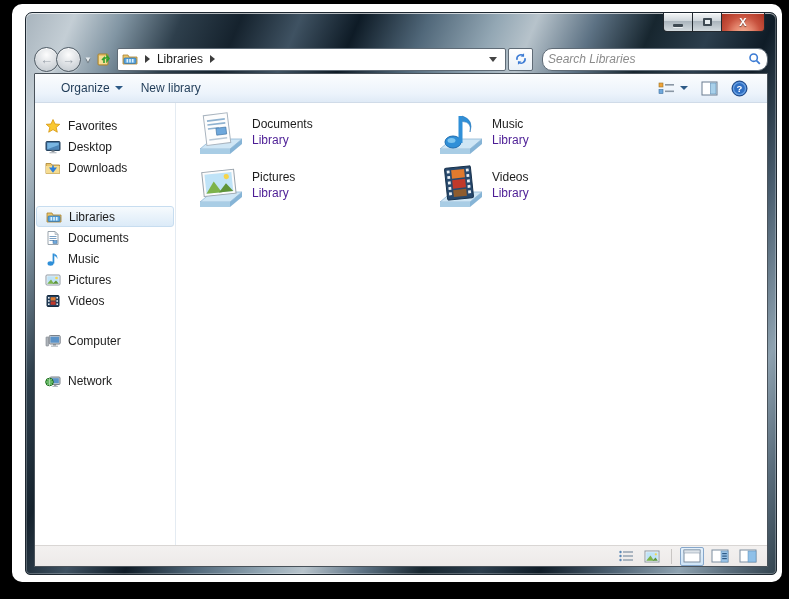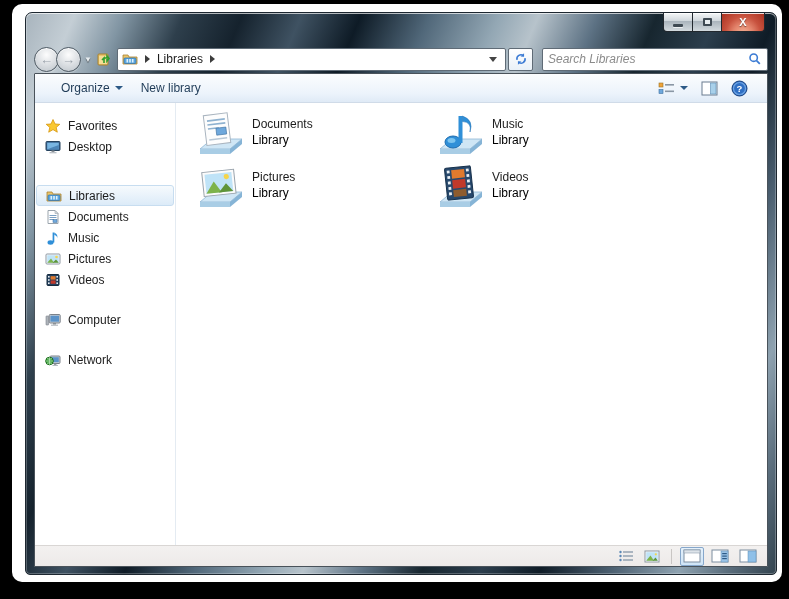--- a/index.html
+++ b/index.html
@@ -55,21 +55,21 @@
                 display:flex; align-items:center; padding:0 4px; }
   .crumb-tri { width:0; height:0; border-top:4px solid transparent; border-bottom:4px solid transparent;
                border-left:5px solid #3c3c3c; margin:0 7px; }
   .crumb-label { font-size:12px; color:#1c1c1c; }
   .addr-drop { margin-left:auto; width:0; height:0; border-left:4px solid transparent;
                border-right:4px solid transparent; border-top:5px solid #444; margin-right:4px; }
   .refresh-btn { width:25px; height:23px; margin-left:2px; background:linear-gradient(#fff,#e9f1f8);
                  border:1px solid #5f6b76; border-radius:2px;
                  display:flex; align-items:center; justify-content:center; }
   .searchbox { width:226px; height:23px; margin-left:9px; background:#fff;
-               border:1px solid #5f6b76; border-radius:2px;
+               border:1px solid #5f6b76; border-radius:10px;
                display:flex; align-items:center; padding:0 5px; }
   .searchbox input { flex:1; border:none; outline:none; font-size:12px; font-style:italic;
                      color:#3c3c3c; background:transparent;
                      font-family:"Liberation Sans", sans-serif; }
   .searchbox input::placeholder { color:#8b8b8b; font-style:italic; }
 
   
   .inner { position:absolute; left:8px; right:8px; top:60px; bottom:7px;
            background:#fff; border:1px solid #49525a; border-radius:1px;
            display:flex; flex-direction:column; overflow:hidden; }
@@ -96,21 +96,21 @@
                        margin:0 1px; padding-left:9px; }
   .side-gap-lg { height:28px; } .side-gap-md { height:19px; }
   .icon16 { width:16px; height:16px; flex:0 0 16px; }
 
   .content { flex:1; padding:8px 0 0 18px; }
   .tiles { display:grid; grid-template-columns:240px 240px; grid-auto-rows:53px; }
   .tile { display:flex; align-items:flex-start; }
   .tile-icon { width:50px; height:48px; flex:0 0 50px; }
   .tile-text { margin-left:8px; padding-top:6px; }
   .tile-name { font-size:12px; color:#1c1c1c; }
-  .tile-type { font-size:12px; color:#000000; margin-top:2px; }
+  .tile-type { font-size:12px; color:#4c1d95; margin-top:2px; }
 
   
   .statusbar { flex:0 0 21px; display:flex; align-items:center; justify-content:flex-end;
                gap:4px; padding-right:7px;
                background:linear-gradient(#f3f1f0,#edeae9); border-top:1px solid #d9d6d4; }
   .sb-btn { width:22px; height:18px; display:flex; align-items:center; justify-content:center; }
   .sb-sep { width:1px; height:15px; background:#c9c6c4; margin:0 4px; }
   .pane-btn { width:24px; height:19px; display:flex; align-items:center; justify-content:center;
               border:1px solid transparent; border-radius:2px; }
   .pane-btn.active { border-color:#86a7cb; background:linear-gradient(#e5f1fb,#cfe4f6); }
@@ -228,20 +228,28 @@
         </div>
         <div class="side-row child">
           <svg class="icon16" viewBox="0 0 16 16">
             <rect x="1" y="2.5" width="14" height="9" rx="1" fill="#37618f" stroke="#27445f"></rect>
             <rect x="2.2" y="3.7" width="11.6" height="6.6" fill="#79b6e2"></rect>
             <path d="M2.2 10.3 L13.8 6 L13.8 10.3 Z" fill="#4d86b8"></path>
             <rect x="6.5" y="11.5" width="3" height="1.6" fill="#8a9096"></rect>
             <rect x="4.5" y="13.1" width="7" height="1.2" fill="#b4bac0"></rect>
           </svg>
           <span class="lbl">Desktop</span>
+        </div>
+        <div class="side-row child">
+          <svg class="icon16" viewBox="0 0 16 16">
+            <path d="M1 3.5 L6 3.5 L7 5 L14.5 5 L14.5 13.5 L1 13.5 Z" fill="#e9c56d" stroke="#a8822f" stroke-width=".8"></path>
+            <path d="M1 6 L14.5 6 L14.5 13.5 L1 13.5 Z" fill="#f5dc92"></path>
+            <path d="M8 5.5 L8 9 M8 11.5 L5.6 8.4 L10.4 8.4 Z" fill="#2f7ed8" stroke="#2f7ed8" stroke-width="1.6"></path>
+          </svg>
+          <span class="lbl">Downloads</span>
         </div>
 
         <div class="side-gap-lg"></div>
 
         <div class="side-row selected">
           <svg class="icon16" viewBox="0 0 16 16">
             <path d="M1 4 L6 4 L7 6 L15 6 L15 13 L1 13 Z" fill="#e9c56d" stroke="#a8822f" stroke-width=".8"></path>
             <rect x="2" y="7" width="12" height="5.5" rx="1" fill="#5aa7e0" stroke="#2f6ea8" stroke-width=".7"></rect>
             <rect x="4.5" y="8" width="1.6" height="3.5" fill="#dff0fb"></rect>
             <rect x="7.2" y="8" width="1.6" height="3.5" fill="#dff0fb"></rect>

